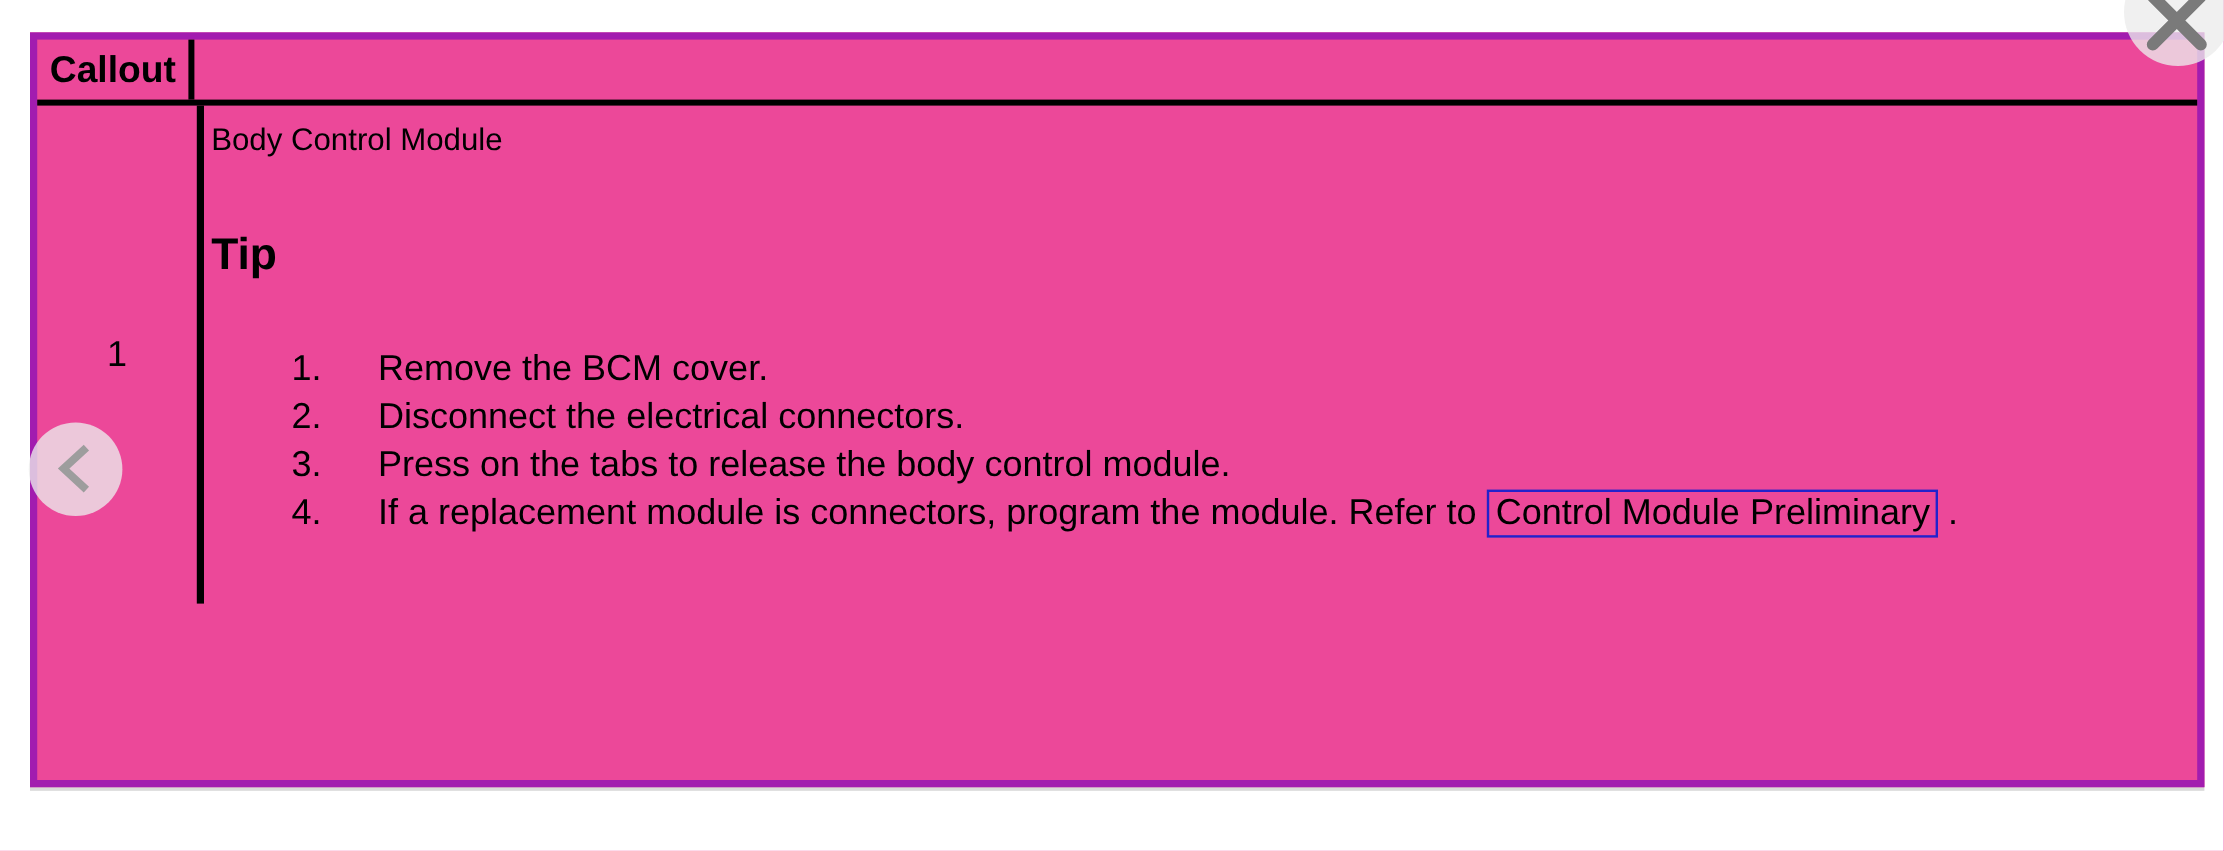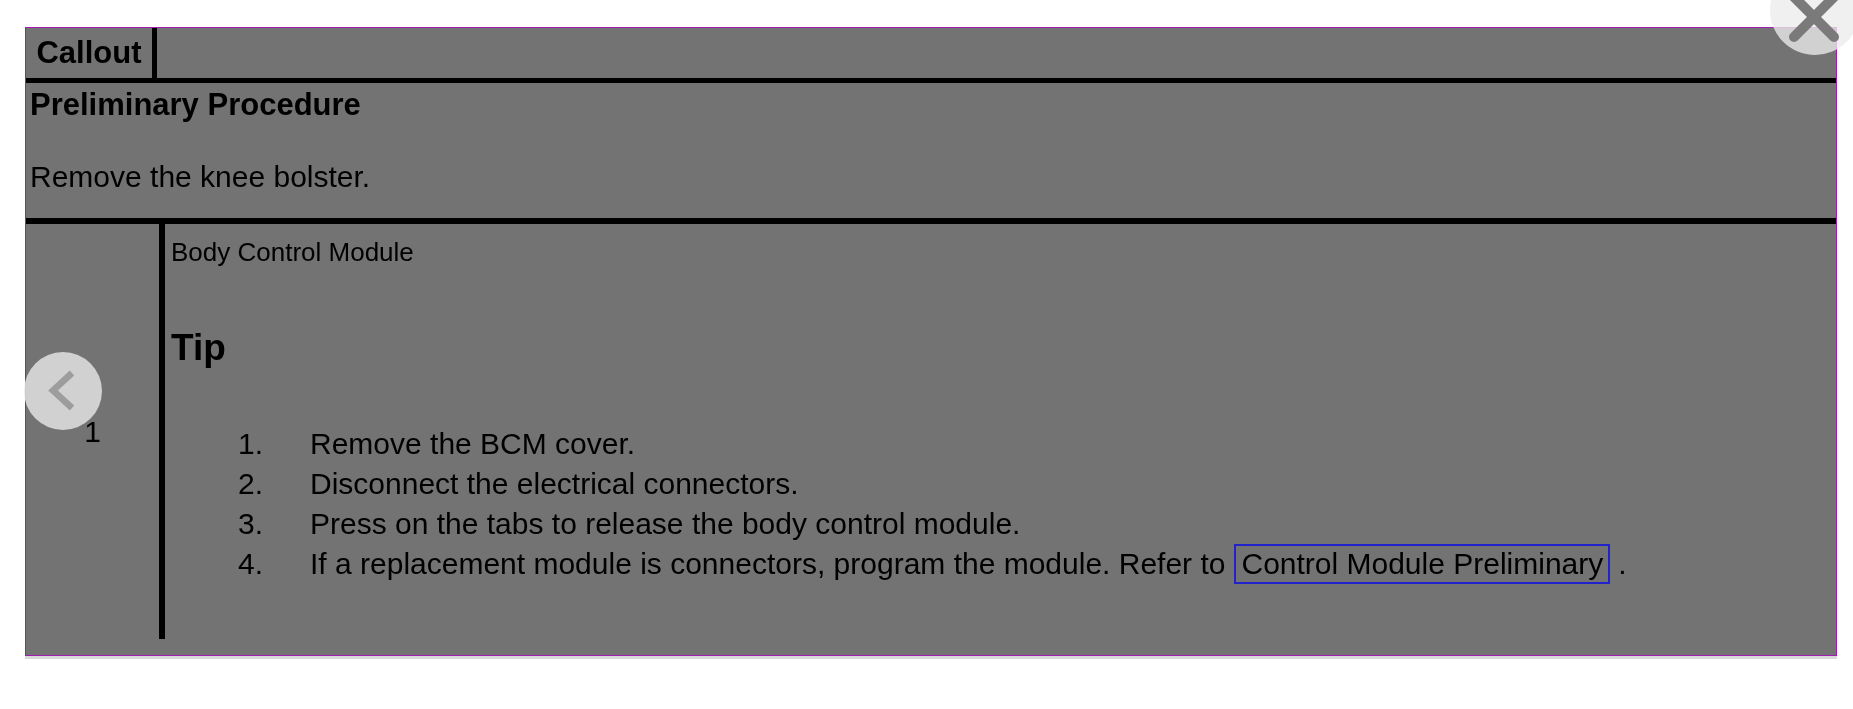--- a/index.html
+++ b/index.html
@@ -7,22 +7,22 @@
     width:1853px;height:709px;position:relative;overflow:hidden;
     background:#ffffff;
     font-family:"Liberation Sans",sans-serif;
     color:#000;
   }
   
   .tbl{
     position:absolute;left:25px;top:27px;
     width:1812px;height:629px;
     box-sizing:border-box;
-    border:1px solid #a21caf;
-    background:#737373;
+    border:6px solid #a21caf;
+    background:#ec4899;
     box-shadow:0 3px 0 #d9d9d9;
   }
   .hdr-row{display:flex;height:50px;border-bottom:5px solid #000;}
   .hdr-callout{
     width:126px;border-right:5px solid #000;
     display:flex;align-items:center;justify-content:center;
     font-size:31px;font-weight:bold;
   }
   .hdr-comp{
     flex:1;display:flex;align-items:center;justify-content:center;
@@ -71,24 +71,20 @@
 </style>
 </head>
 <body>
 
 <div class="tbl">
 
   <div class="hdr-row">
     <div class="hdr-callout">Callout</div>
   </div>
 
-  <div class="prelim-row">
-    <p class="prelim-title">Preliminary Procedure</p>
-    <p class="prelim-text">Remove the knee bolster.</p>
-  </div>
 
   <div class="callout-row">
     <div class="callout-cell">1</div>
     <div class="comp-cell">
       <p class="comp-name">Body Control Module</p>
       <p class="tip-label">Tip</p>
       <ol class="steps">
         <li>
           <span class="step-num">1.</span>
           <span class="step-text">Remove the BCM cover.</span>

